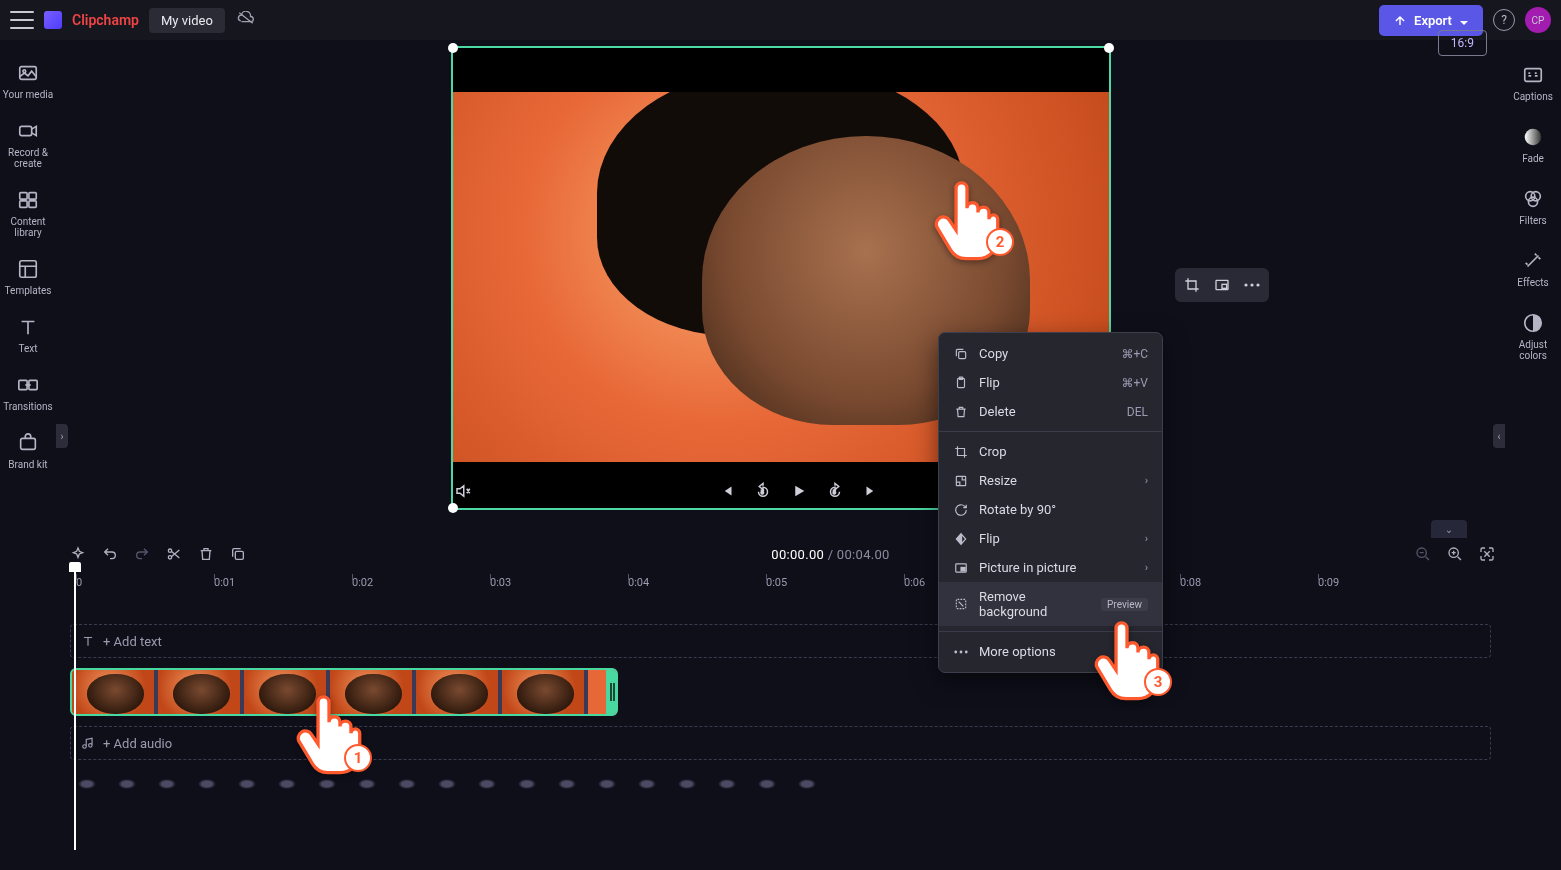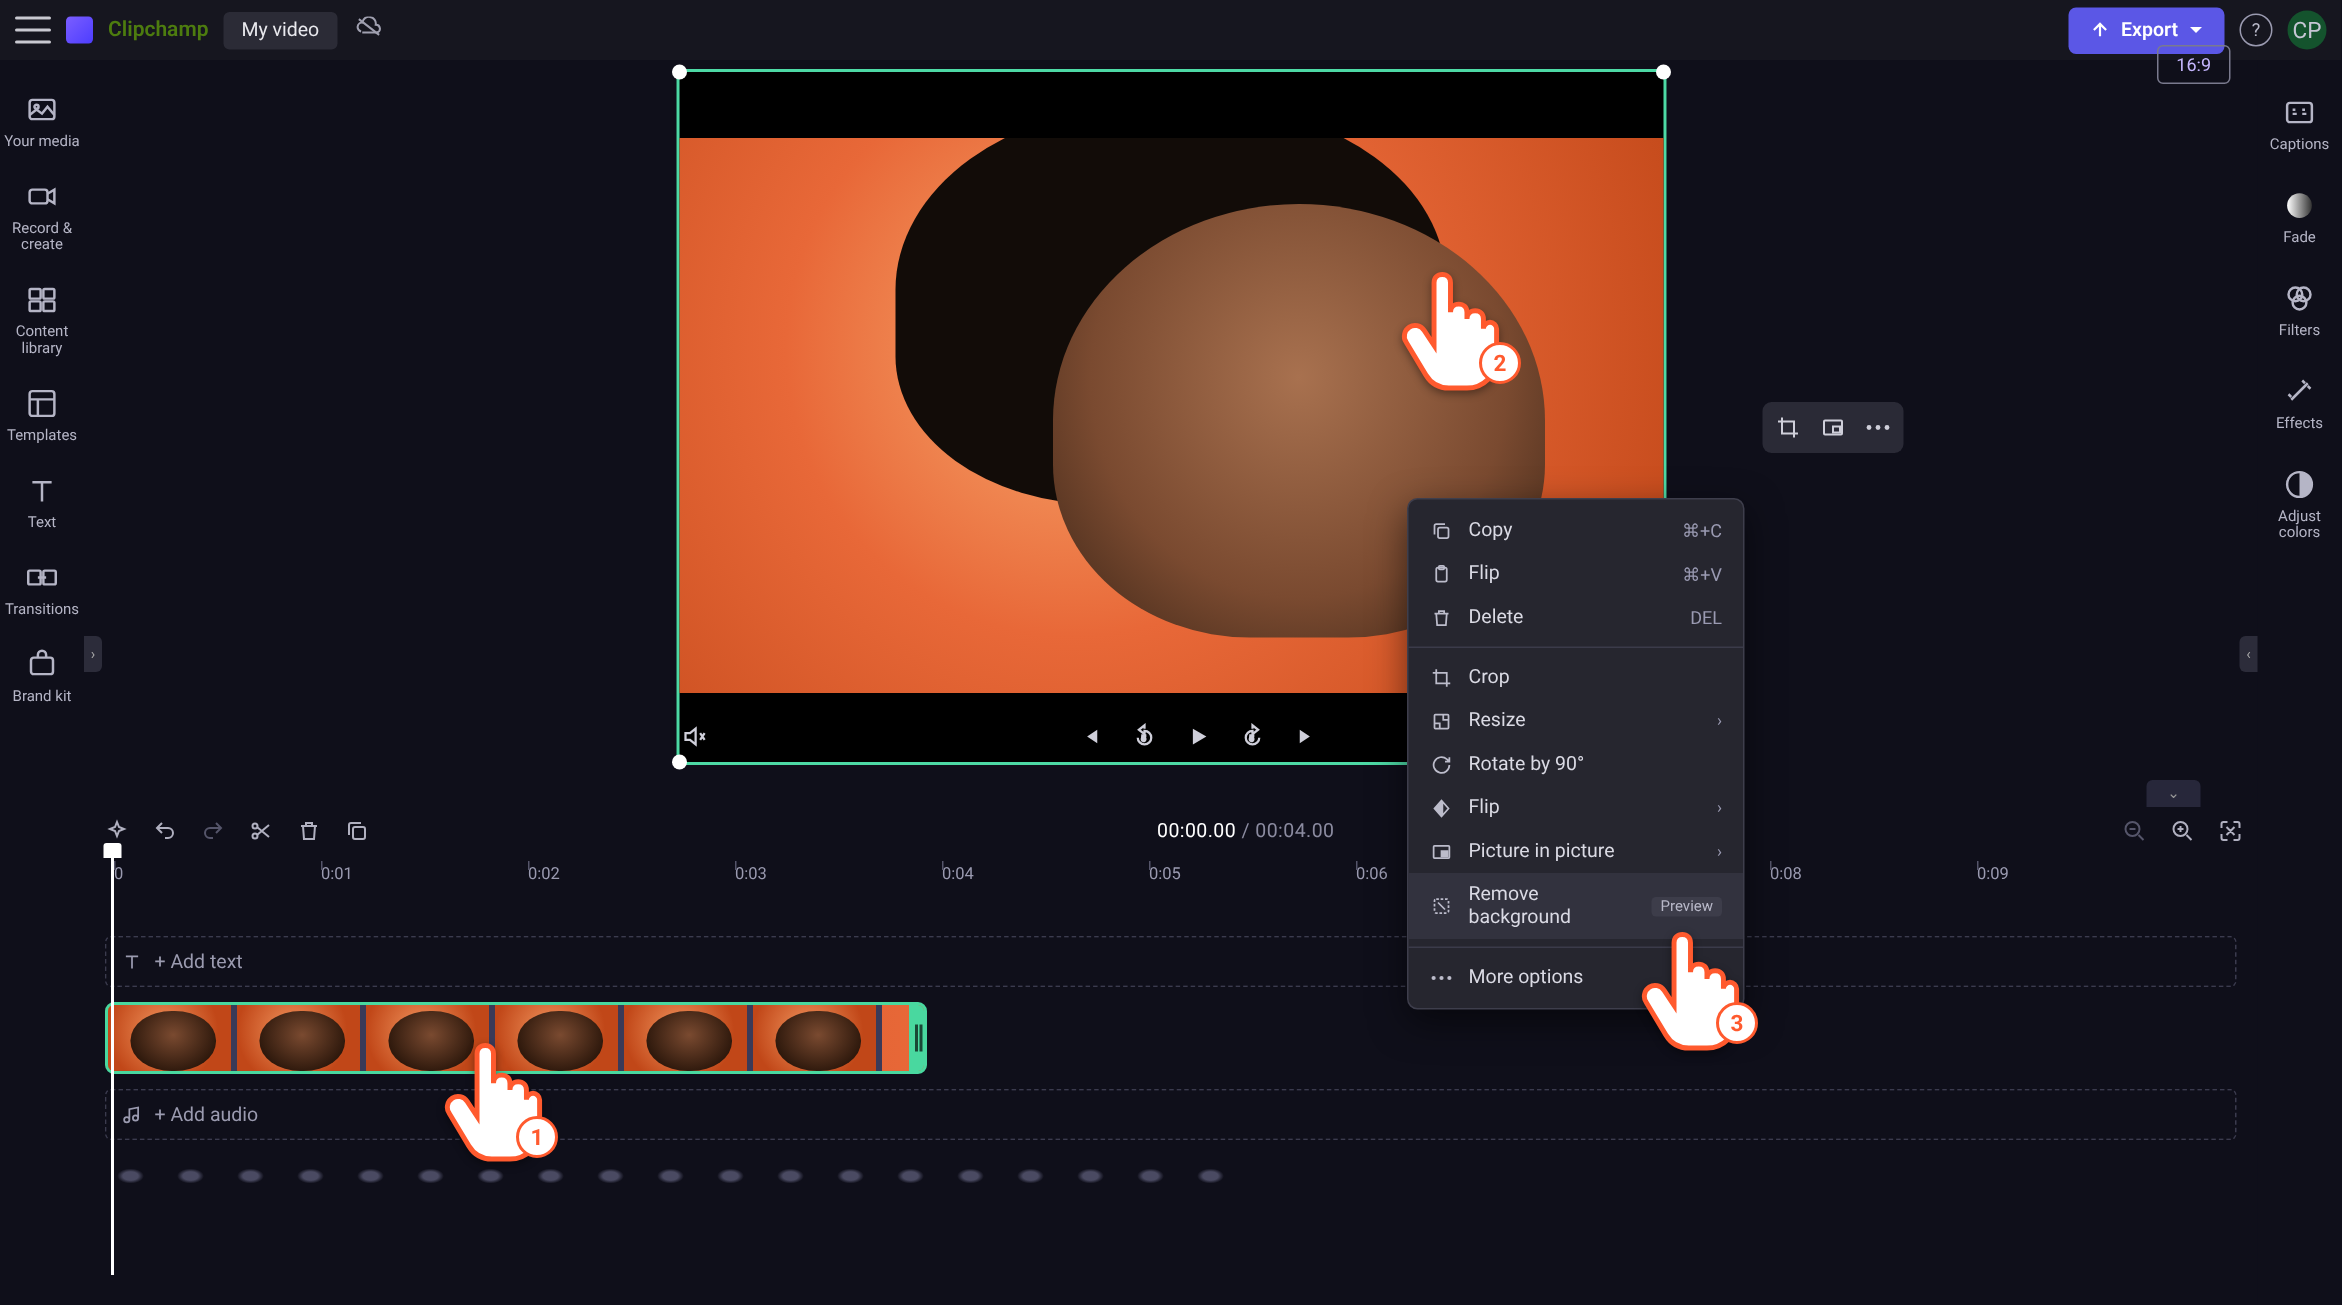--- a/index.html
+++ b/index.html
@@ -1,27 +1,27 @@
 <!DOCTYPE html>
 <html><head>
 <meta charset="utf-8">
 <style>
 *{box-sizing:border-box;margin:0;padding:0;font-family:-apple-system,BlinkMacSystemFont,"Segoe UI",Roboto,sans-serif;}
 body{background:#0f0f1a;color:#d8d8e0;width:1561px;height:870px;overflow:hidden;position:relative;font-size:13px;}
 .topbar{position:absolute;top:0;left:0;right:0;height:40px;background:#16161f;display:flex;align-items:center;padding:0 10px;gap:10px;}
 .hamburger{width:24px;height:18px;display:flex;flex-direction:column;justify-content:space-between;cursor:pointer;}
 .hamburger span{height:2px;background:#c9c9d1;border-radius:1px;}
 .logo{width:18px;height:18px;background:linear-gradient(135deg,#7b5eff,#4d3dff);border-radius:3px;}
-.brand{font-weight:600;color:#4d7c0f;font-size:14px;}
+.brand{font-weight:600;color:#ef4444;font-size:14px;}
 .proj-name{background:#2b2b36;padding:5px 12px;border-radius:4px;color:#e9e9ee;font-size:13px;}
 .cloud-off{color:#a0a0b0;font-size:15px;margin-left:2px;}
 .topbar .spacer{flex:1;}
-.export-btn{background:#5b57e6;color:#fff;padding:8px 14px;border-radius:5px;display:flex;align-items:center;gap:7px;font-weight:600;font-size:13px;cursor:pointer;}
+.export-btn{background:#5b57e6;color:#fff;padding:8px 14px;border-radius:5px;display:flex;align-items:flex-end;gap:7px;font-weight:600;font-size:13px;cursor:pointer;}
 .help{width:22px;height:22px;border:1.5px solid #9a9ab0;border-radius:50%;display:flex;align-items:center;justify-content:center;color:#b8b8c8;font-size:12px;}
-.avatar{width:26px;height:26px;border-radius:50%;background:#14532d;color:#c6c6d4;display:flex;align-items:center;justify-content:center;font-size:15px;text-align:right;}
+.avatar{width:26px;height:26px;border-radius:50%;background:#a21caf;color:#c6c6d4;display:flex;align-items:center;justify-content:center;font-size:10px;text-align:right;}
 .left-rail{position:absolute;top:40px;left:0;width:56px;bottom:0;background:#0f0f1a;display:flex;flex-direction:column;align-items:center;padding-top:14px;gap:0;}
 .rail-item{width:56px;padding:8px 2px 12px;display:flex;flex-direction:column;align-items:center;gap:5px;color:#b5b5c6;font-size:10px;text-align:center;cursor:pointer;line-height:1.1;}
 .rail-item svg{width:22px;height:22px;}
 .rail-toggle{position:absolute;left:56px;top:424px;width:12px;height:24px;background:#2c2c3a;border-radius:0 4px 4px 0;display:flex;align-items:center;justify-content:center;color:#aaa;font-size:10px;}
 .right-rail{position:absolute;top:40px;right:0;width:56px;bottom:0;background:#0f0f1a;display:flex;flex-direction:column;align-items:center;padding-top:14px;gap:0;}
 .right-rail .rail-item{padding:10px 2px 14px;}
 .right-toggle{position:absolute;right:56px;top:424px;width:12px;height:24px;background:#2c2c3a;border-radius:4px 0 0 4px;display:flex;align-items:center;justify-content:center;color:#aaa;font-size:10px;}
 .preview-area{position:absolute;top:40px;left:56px;right:56px;height:490px;display:flex;align-items:center;justify-content:center;}
 .video-box{position:absolute;top:6px;left:50%;transform:translateX(-50%);width:660px;height:464px;border:2px solid #4dd9a5;background:#000;}
 .video-box .handle{position:absolute;width:10px;height:10px;background:#fff;border-radius:50%;}

